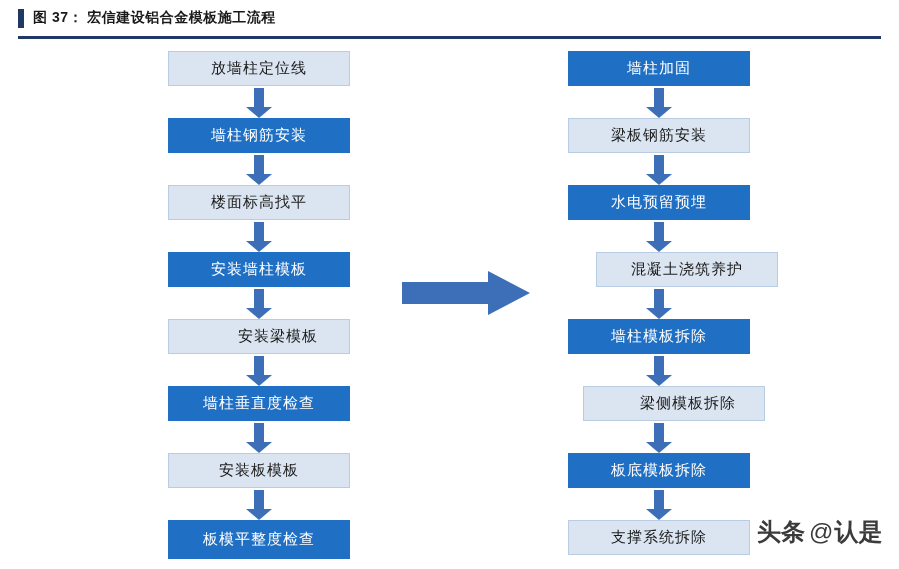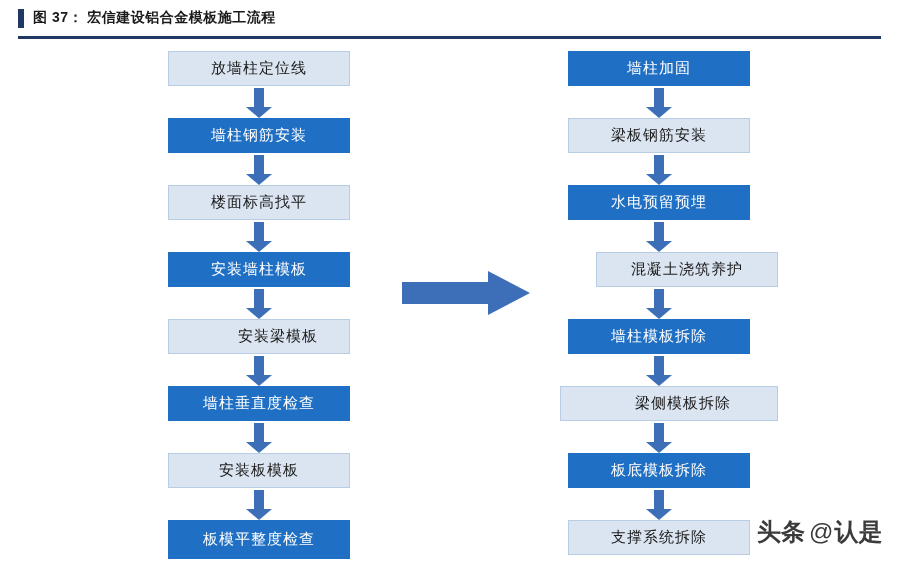--- a/index.html
+++ b/index.html
@@ -245,21 +245,21 @@
   </div>
 
   <div class="node dark" style="left:568px; top:319px; width:182px; height:35px;">
     <span>墙柱模板拆除</span>
   </div>
   <div class="varrow" style="left:646px; top:356px; height:30px;">
     <div class="shaft" style="height:19px;"></div>
     <div class="head" style="top:19px;"></div>
   </div>
 
-  <div class="node light" style="left:560px; top:386px; width:218px; height:35px;padding-left:28px;">
+  <div class="node light" style="left:583px; top:386px; width:182px; height:35px;padding-left:28px;">
     <span>梁侧模板拆除</span>
   </div>
   <div class="varrow" style="left:646px; top:423px; height:30px;">
     <div class="shaft" style="height:19px;"></div>
     <div class="head" style="top:19px;"></div>
   </div>
 
   <div class="node dark" style="left:568px; top:453px; width:182px; height:35px;">
     <span>板底模板拆除</span>
   </div>

